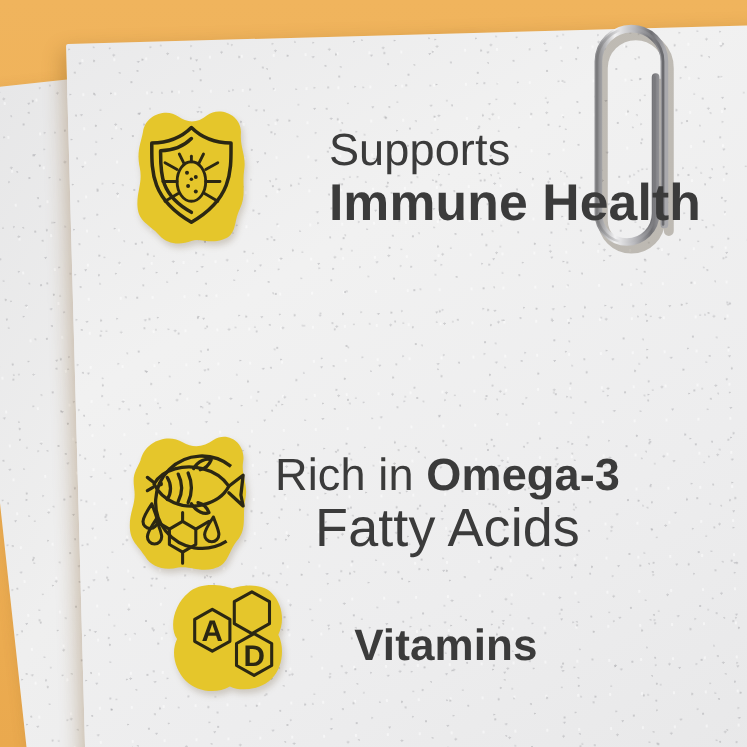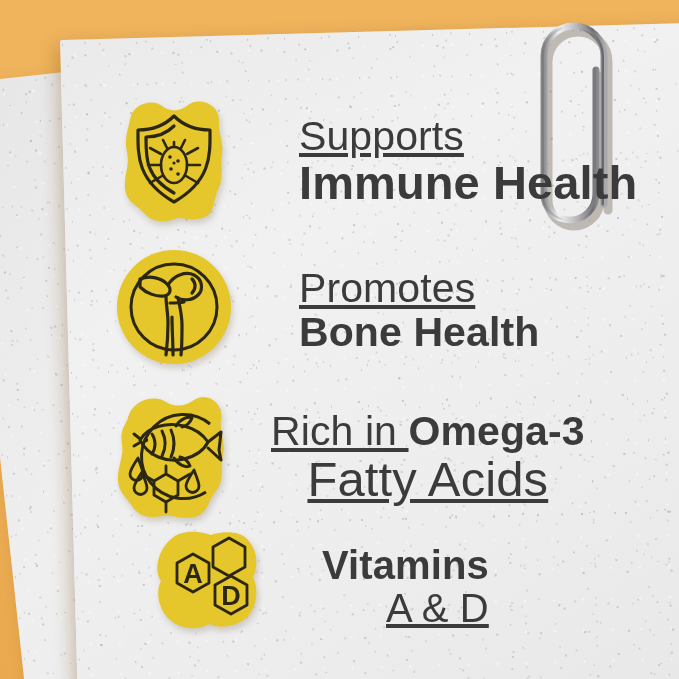--- a/index.html
+++ b/index.html
@@ -62,35 +62,35 @@
   }
 
   
   .clip{position:absolute;left:524px;top:-6px;width:120px;height:250px;}
 
   
   .rows{position:absolute;left:0;top:0;width:679px;height:679px;}
   .row{position:absolute;display:flex;align-items:center;}
   .badge{position:relative;flex:0 0 auto;}
   .txt{color:#3b3b3b;line-height:1.08;}
-  .t-light{font-weight:300;letter-spacing:.1px;text-decoration:underline;}
+  .t-light{font-weight:300;letter-spacing:.1px;}
   .t-bold{font-weight:700;letter-spacing:.1px;}
 
   .row1{left:112px;top:92px;}
   .row2{left:112px;top:243px;}
   .row3{left:108px;top:388px;}
   .row4{left:135px;top:525px;}
 
   .cap1{margin-left:62px;}
   .cap1 .l1{font-size:41px;}
   .cap1 .l2{font-size:47px;}
   .cap2{margin-left:62px;}
   .cap2 .l1{font-size:41px;}
   .cap2 .l2{font-size:41px;}
-  .cap3{margin-left:33px;text-align:center;}
+  .cap3{margin-left:12px;text-align:center;}
   .cap3 .l1{font-size:41px;white-space:nowrap;}
   .cap3 .l2{font-size:49px;}
   .cap4{margin-left:42px;text-align:right;}
   .cap4 .l1{font-size:40px;}
   .cap4 .l2{font-size:40px;}
 
   .shadow-soft{filter:drop-shadow(2px 4px 3px rgba(90,70,30,.22));}
 </style>
 </head>
 <body>
@@ -161,41 +161,20 @@
             <circle cx="62" cy="71" r="1.6"></circle>
           </g>
         </svg>
       </div>
       <div class="txt cap1">
         <div class="t-light l1">Supports</div>
         <div class="t-bold l2">Immune Health</div>
       </div>
     </div>
 
-    <div class="row row2">
-      <div class="badge shadow-soft">
-        <svg width="125" height="130" viewBox="0 0 125 130">
-          <circle cx="62" cy="64" r="57" fill="#e5c62b"></circle>
-          <circle cx="62" cy="64" r="43" fill="none" stroke="#2b2713" stroke-width="3"></circle>
-          <g stroke="#2b2713" stroke-width="3.2" fill="none" stroke-linecap="round" stroke-linejoin="round">
-            <path d="M28 36 C38 32 50 35 56 42 C60 47 58 52 52 53 C44 54 34 50 28 44 Z"></path>
-            <path d="M56 42 C62 32 74 28 82 32 C90 36 92 46 86 52 C80 58 70 58 64 54"></path>
-            <path d="M80 36 C84 40 84 46 80 50"></path>
-            <path d="M54 53 C54 62 56 70 56 80 C56 92 55 104 54 112"></path>
-            <path d="M66 55 C68 64 70 72 70 82 C70 94 70 104 69 112"></path>
-            <path d="M58 60 C62 60 68 60 72 59"></path>
-            <path d="M60 74 C60 86 61 100 61 112"></path>
-          </g>
-        </svg>
-      </div>
-      <div class="txt cap2">
-        <div class="t-light l1">Promotes</div>
-        <div class="t-bold l2">Bone Health</div>
-      </div>
-    </div>
 
     <div class="row row3">
       <div class="badge shadow-soft">
         <svg width="130" height="135" viewBox="0 0 130 135">
           <path d="M20 30 C24 12 46 6 58 14 C68 20 78 18 86 12 C100 3 116 16 113 32
                    C111 44 118 52 115 66 C112 80 117 92 108 103 C99 114 100 126 86 129
                    C72 132 64 126 54 128 C42 131 30 128 24 118 C17 107 10 104 10 90
                    C10 76 16 70 14 56 C12 42 16 40 20 30 Z" fill="#e5c62b"></path>
             <path d="M102 36 A42 42 0 1 0 98 104" fill="none" stroke="#2b2713" stroke-width="3"></path>
           <g stroke="#2b2713" stroke-width="3" fill="none" stroke-linecap="round" stroke-linejoin="round">
@@ -237,18 +216,17 @@
             <polygon points="42,38 58,29 74,38 74,58 58,67 42,58"></polygon>
             <polygon points="78,22 94,13 110,22 110,42 94,51 78,42"></polygon>
             <polygon points="80,60 96,51 112,60 112,80 96,89 80,80"></polygon>
           </g>
           <text x="58" y="58" text-anchor="middle" font-family="'Liberation Sans', sans-serif" font-size="27" font-weight="700" fill="#2b2713">A</text>
           <text x="96" y="80" text-anchor="middle" font-family="'Liberation Sans', sans-serif" font-size="27" font-weight="700" fill="#2b2713">D</text>
         </svg>
       </div>
       <div class="txt cap4">
         <div class="t-bold l1">Vitamins</div>
-        <div class="t-light l2">A &amp; D</div>
       </div>
     </div>
 
   </div>
 </div>
 
 </body></html>

